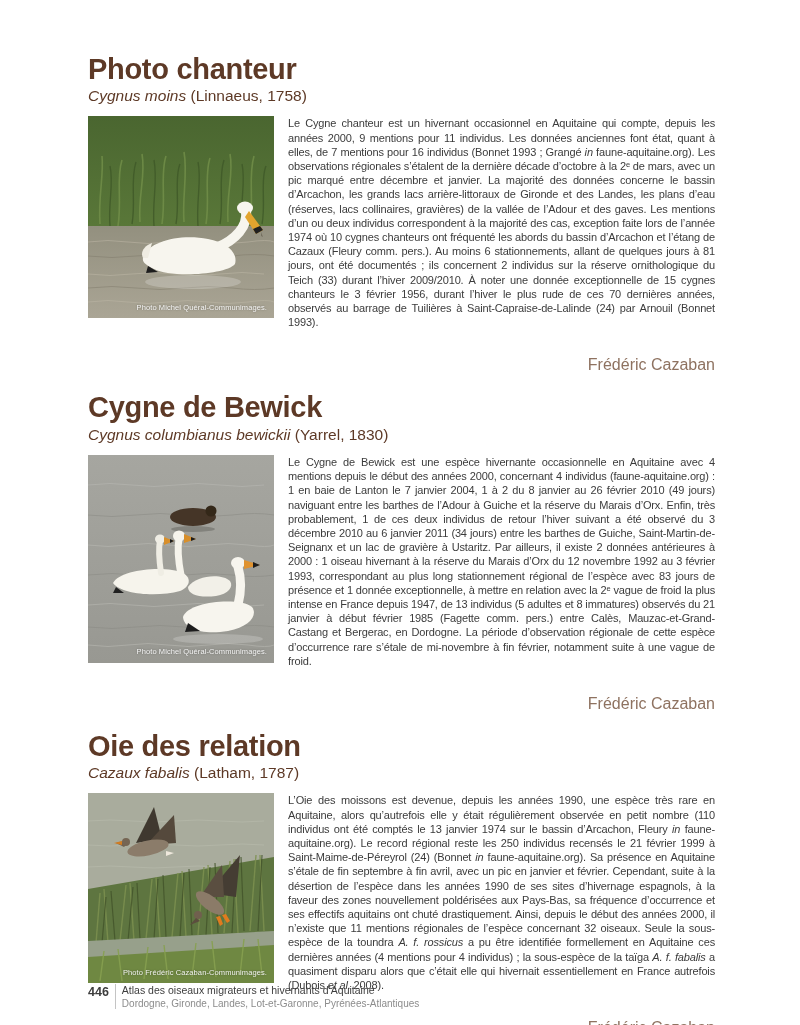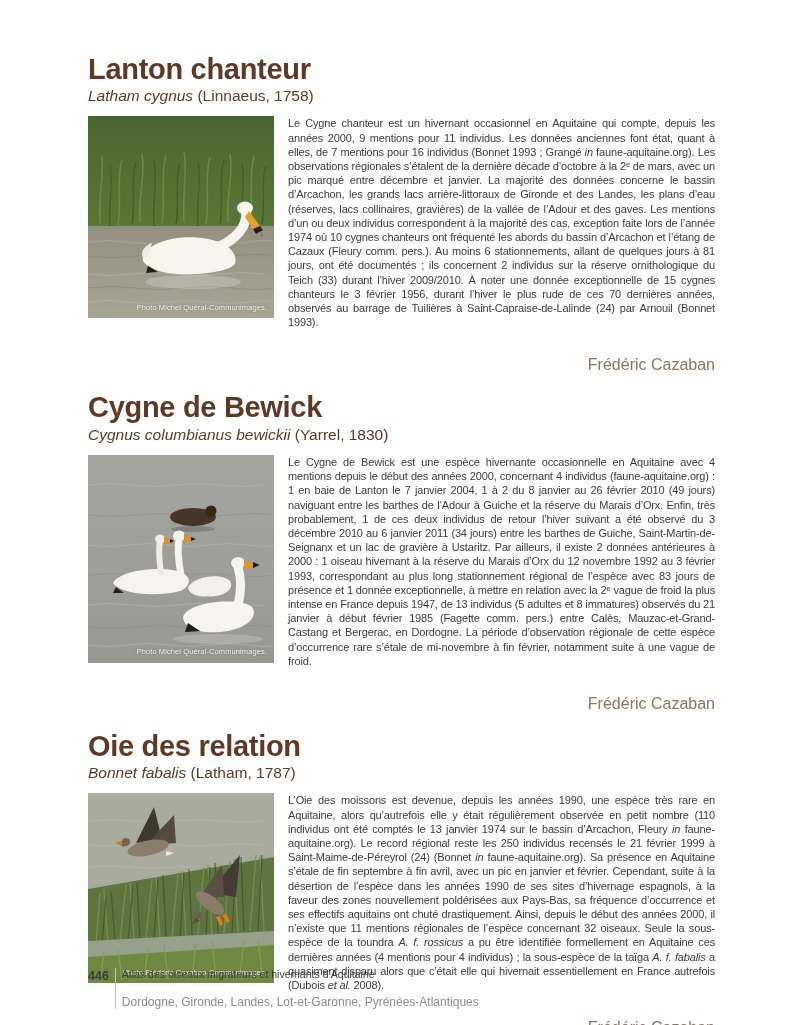--- a/index.html
+++ b/index.html
@@ -33,31 +33,31 @@
   .author-credit {
     text-align:right; font-size:16px; color:#8e7260; margin-top:27px;
   }
   .footer {
     position:absolute; left:88px; bottom:16px;
     display:flex; align-items:flex-start; gap:6px;
   }
   .footer .pagenum { font-size:12.5px; font-weight:700; color:#3d3d3d; padding-top:1px; }
   .footer .divider { width:1px; align-self:stretch; background:#c4c4c4; }
   .footer-title { font-size:10.5px; color:#3d3d3d; }
-  .footer-subtitle { font-size:12px; color:#8c8c8c; margin-top:15px; }
+  .footer-subtitle { font-size:10px; color:#8c8c8c; margin-top:2px; }
 </style>
 </head>
 <body>
 
 <div class="page">
 
   <div class="section">
-    <h1 class="species-title">Lanton chanteur</h1>
+    <h1 class="species-title">Photo chanteur</h1>
     <div class="species-subtitle">
-      <span class="sci-name">Latham cygnus</span><span class="authority"> (Linnaeus, 1758)</span>
+      <span class="sci-name">Cygnus moins</span><span class="authority"> (Linnaeus, 1758)</span>
     </div>
     <div class="row">
       <figure class="photo">
         <svg width="186" height="202" viewBox="0 0 186 202">
           <defs>
             <linearGradient id="g1grass" x1="0" y1="0" x2="0" y2="1">
               <stop offset="0" stop-color="#4a6630"></stop>
                 <stop offset="1" stop-color="#5a7839"></stop>
             </linearGradient>
             <linearGradient id="g1water" x1="0" y1="0" x2="0" y2="1">
@@ -164,21 +164,21 @@
         <figcaption class="photo-credit">Photo Michel Quéral-Communimages.</figcaption>
       </figure>
       <p class="species-text"><span>Le Cygne de Bewick est une espèce hivernante occasionnelle en Aquitaine avec 4 mentions depuis le début des années 2000, concernant 4 individus (faune-aquitaine.org) : 1 en baie de Lanton le 7 janvier 2004, 1 à 2 du 8 janvier au 26 février 2010 (49 jours) naviguant entre les barthes de l’Adour à Guiche et la réserve du Marais d’Orx. Enfin, très probablement, 1 de ces deux individus de retour l’hiver suivant a été observé du 3 décembre 2010 au 6 janvier 2011 (34 jours) entre les barthes de Guiche, Saint-Martin-de-Seignanx et un lac de gravière à Ustaritz. Par ailleurs, il existe 2 données antérieures à 2000 : 1 oiseau hivernant à la réserve du Marais d’Orx du 12 novembre 1992 au 3 février 1993, correspondant au plus long stationnement régional de l’espèce avec 83 jours de présence et 1 donnée exceptionnelle, à mettre en relation avec la 2ᵉ vague de froid la plus intense en France depuis 1947, de 13 individus (5 adultes et 8 immatures) observés du 21 janvier à début février 1985 (Fagette comm. pers.) entre Calès, Mauzac-et-Grand-Castang et Bergerac, en Dordogne. La période d’observation régionale de cette espèce d’occurrence rare s’étale de mi-novembre à fin février, notamment suite à une vague de froid.</span></p>
     </div>
     <div class="author-credit">Frédéric Cazaban</div>
   </div>
 
   <div class="section">
     <h1 class="species-title">Oie des relation</h1>
     <div class="species-subtitle">
-      <span class="sci-name">Bonnet fabalis</span><span class="authority"> (Latham, 1787)</span>
+      <span class="sci-name">Cazaux fabalis</span><span class="authority"> (Latham, 1787)</span>
     </div>
     <div class="row">
       <figure class="photo">
         <svg width="186" height="190" viewBox="0 0 186 190">
           <rect x="0" y="0" width="186" height="100" fill="#a9ac9d"></rect>
           <g stroke="#b9bcad" stroke-width="1" fill="none" opacity="0.6">
             <path d="M0,28 q22,-2 44,0 t44,0 t44,0 t44,0"></path>
             <path d="M0,52 q22,2 44,0 t44,0 t44,0 t44,0"></path>
             <path d="M0,74 q22,-2 44,0 t44,0 t44,0 t44,0"></path>
           </g>

